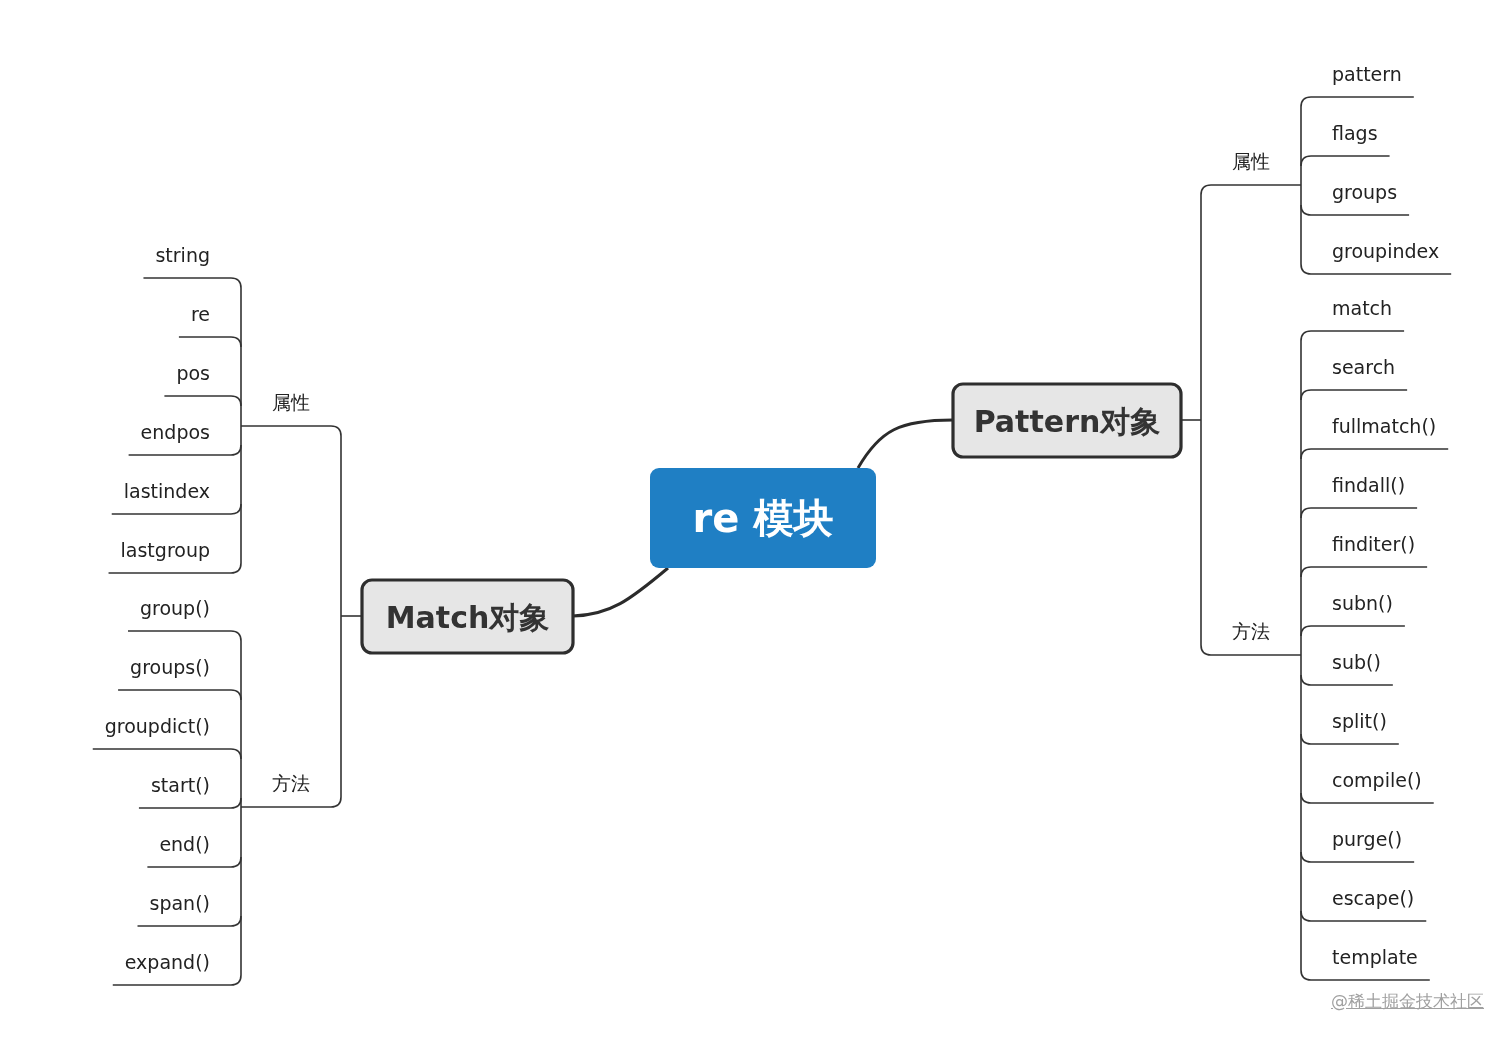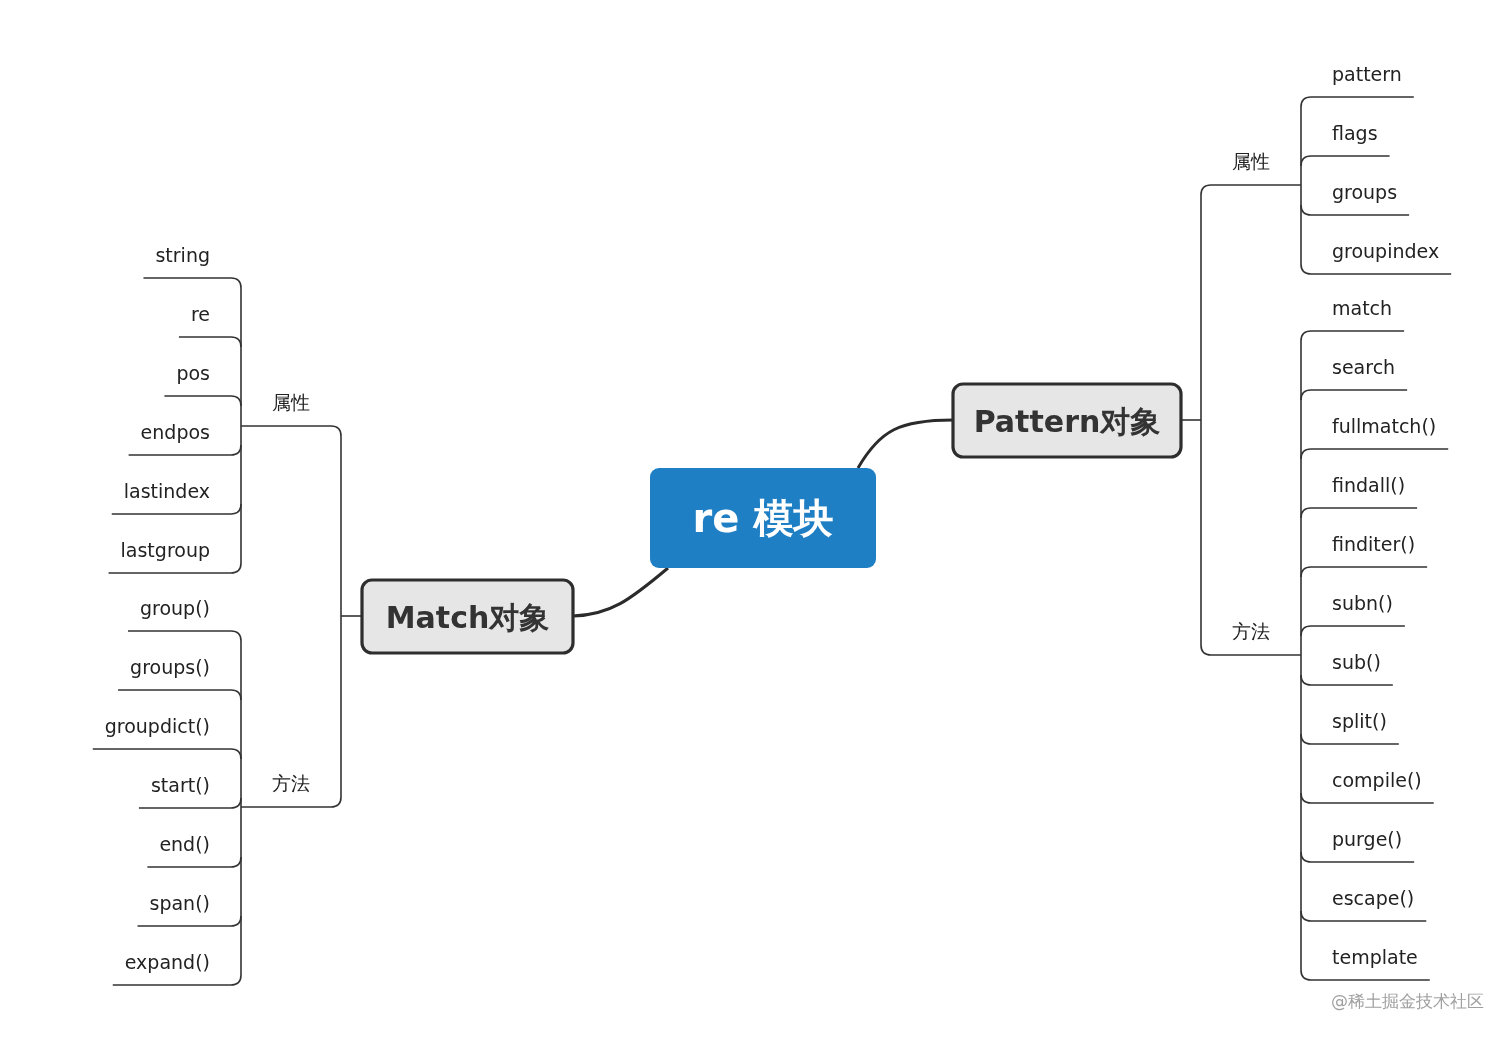--- a/index.html
+++ b/index.html
@@ -8,21 +8,21 @@
   #canvas { position: absolute; left: 0; top: 0; }
   .line { fill: none; stroke: #333333; stroke-width: 1.6; }
   .curve { fill: none; stroke: #2b2b2b; stroke-width: 3; }
   .leaf { font-size: 19px; fill: #222222; }
   .group-label { font-size: 19px; fill: #222222; }
   .root-box { fill: #1f7fc4; }
   .root-text { font-size: 40px; font-weight: bold; fill: #ffffff; }
   .main-box { fill: #e6e6e6; stroke: #2e2e2e; stroke-width: 3.2; }
   .main-text { font-size: 30px; font-weight: bold; fill: #333333; }
   .watermark { position: absolute; right: 28px; top: 990px; font-size: 17px;
-               color: #a0a0a0; }
+               color: #a0a0a0; text-decoration: underline; }
 </style>
 </head>
 <body>
 
 <svg id="canvas" width="1512" height="1041" xmlns="http://www.w3.org/2000/svg">
   <g id="connectors">
       <path d="M 858 468 C 880 430, 900 420, 953 420" class="curve"></path>
       <path d="M 668 568 C 630 600, 610 615, 573 616" class="curve"></path>
       <path d="M 1181 420 L 1201 420" class="line"></path>
       <path d="M 1201 195 L 1201 645" class="line"></path>

